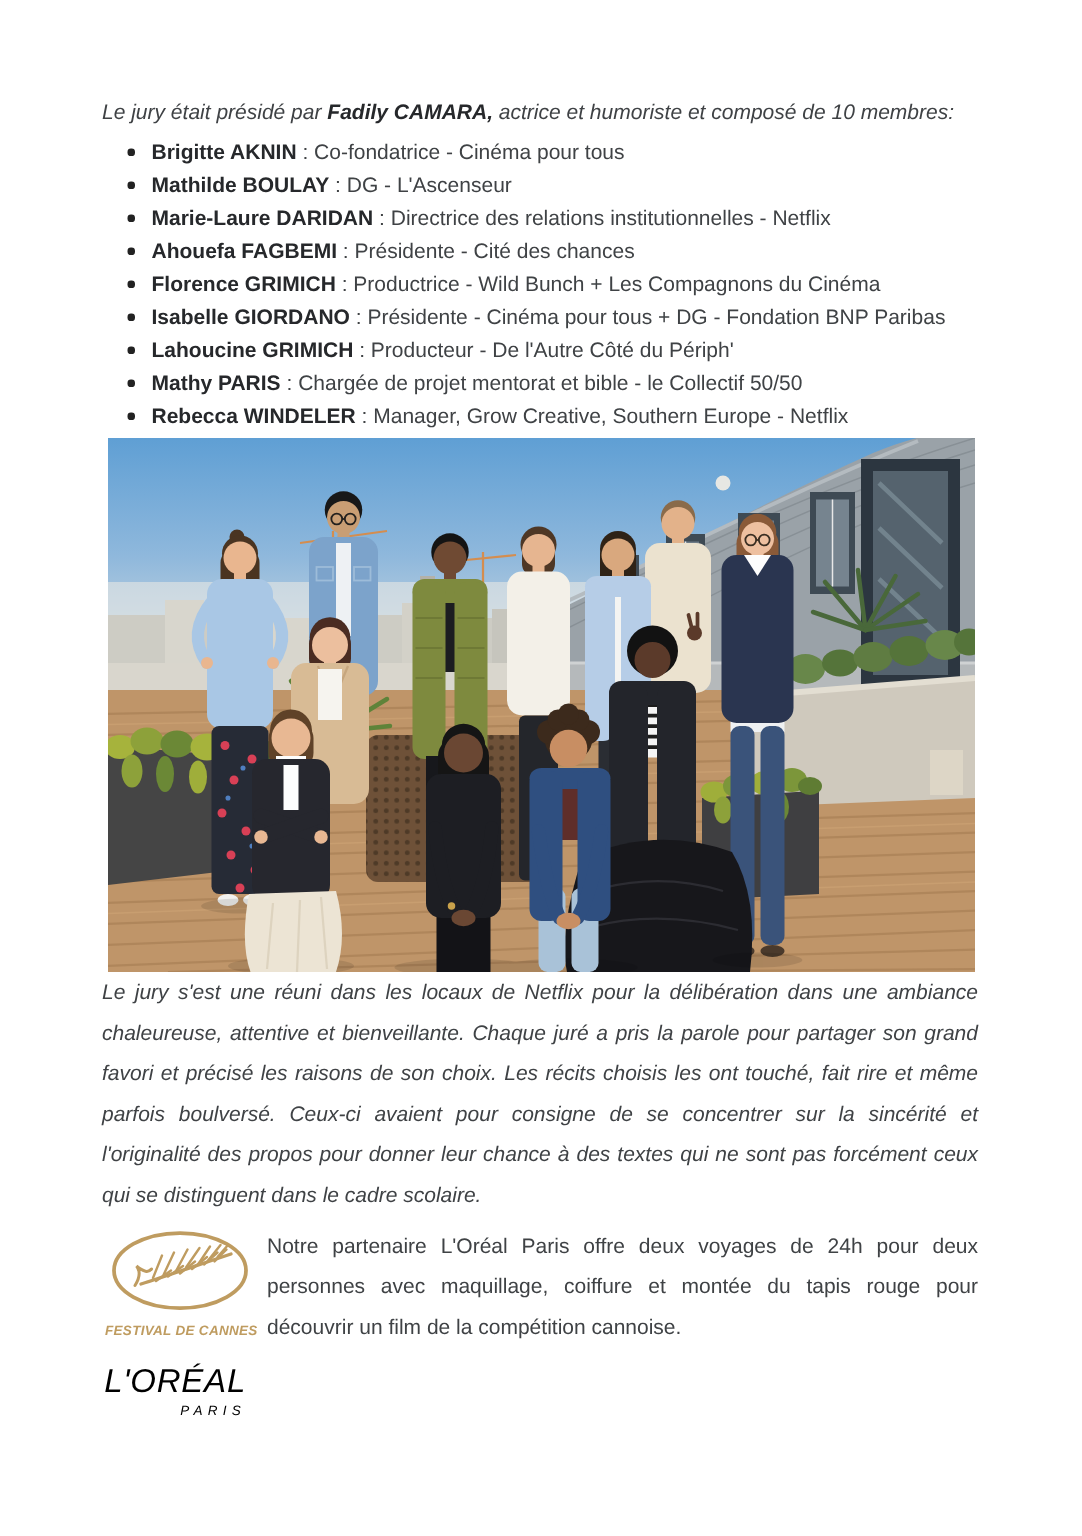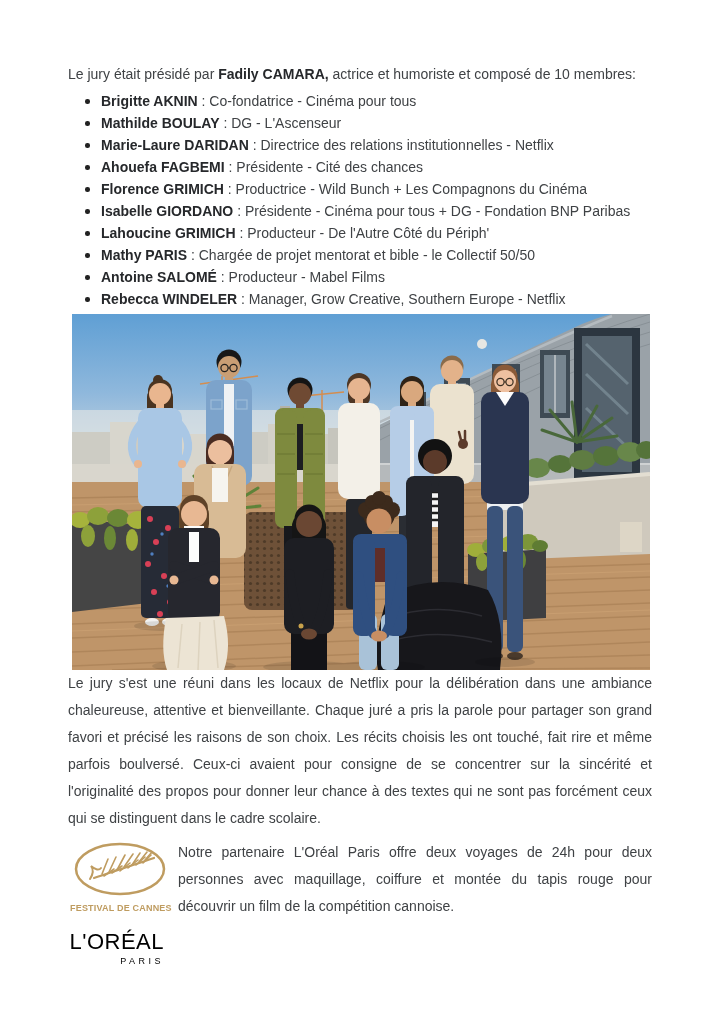--- a/index.html
+++ b/index.html
@@ -3,36 +3,36 @@
 <meta charset="utf-8">
 <style>
   html,body{margin:0;padding:0;background:#ffffff;}
   .page{
     width:721px;height:1024px;box-sizing:border-box;position:relative;
     background:#ffffff;overflow:hidden;
     padding:61px 69px 0 68px;
     font-family:"Liberation Sans",sans-serif;
     color:#3f4245;
   }
-  p.para{margin:0;font-size:14px;line-height:27px;text-align:justify;}
+  p.para{margin:0;font-size:14px;line-height:27px;text-align:justify;font-style:italic;}
   strong{font-weight:700;color:#26282b;}
   ul.jury-list{list-style:none;margin:2px 0 0 0;padding:0;}
   ul.jury-list li{
     position:relative;padding-left:33px;font-size:14px;line-height:22px;
     text-align:left;white-space:nowrap;
   }
   ul.jury-list li::before{
     content:"";position:absolute;left:17px;top:9px;width:4.5px;height:4.5px;
     border-radius:50%;background:#222;
   }
   figure.photo{margin:4px 0 0 4px;width:578px;height:356px;padding:0;}
   figure.photo svg{display:block;}
   .para2{margin-top:8px;line-height:26px;}
   .cannes-row{display:flex;margin-top:7px;}
-  .logo-col{width:110px;flex:none;padding-top:3px;}
+  .logo-col{width:110px;flex:none;padding-top:3px;font-style:italic;}
   .cannes-logo{width:100px;text-align:center;margin-left:2px;}
   .cannes-label{
     font-size:9px;font-weight:700;letter-spacing:.2px;color:#bf9c60;
     margin-top:3px;white-space:nowrap;
   }
   .loreal-logo{margin-top:16px;width:96px;text-align:right;color:#000000;}
   .loreal-main{font-size:22px;font-weight:400;letter-spacing:.5px;white-space:nowrap;}
   .loreal-sub{font-size:9px;letter-spacing:3.5px;margin-top:1px;padding-left:3px;}
   .cannes-text{flex:1;}
   .cannes-text p{margin:0;font-size:14px;line-height:27px;text-align:justify;}
@@ -46,21 +46,20 @@
 
   <ul class="jury-list">
       <li><strong>Brigitte AKNIN</strong> : Co-fondatrice - Cinéma pour tous</li>
       <li><strong>Mathilde BOULAY</strong> : DG - L'Ascenseur</li>
       <li><strong>Marie-Laure DARIDAN</strong> : Directrice des relations institutionnelles - Netflix</li>
       <li><strong>Ahouefa FAGBEMI</strong> : Présidente - Cité des chances</li>
       <li><strong>Florence GRIMICH</strong> : Productrice - Wild Bunch + Les Compagnons du Cinéma</li>
       <li><strong>Isabelle GIORDANO</strong> : Présidente - Cinéma pour tous + DG - Fondation BNP Paribas</li>
       <li><strong>Lahoucine GRIMICH</strong> : Producteur - De l'Autre Côté du Périph'</li>
       <li><strong>Mathy PARIS</strong> : Chargée de projet mentorat et bible - le Collectif 50/50</li>
-      <li><strong>Antoine SALOMÉ</strong> : Producteur - Mabel Films</li>
       <li><strong>Rebecca WINDELER</strong> : Manager, Grow Creative, Southern Europe - Netflix</li>
     </ul>
 
   <figure class="photo" aria-label="Photo de groupe du jury sur une terrasse en bois à Paris, toits parisiens et ciel bleu en arrière-plan">
     <svg width="578" height="356" viewBox="0 0 578 356" xmlns="http://www.w3.org/2000/svg">
       <defs>
         <linearGradient id="sky" x1="0" y1="0" x2="0" y2="1">
           <stop offset="0" stop-color="#5f9fd4"></stop>
           <stop offset="0.45" stop-color="#8fb8dc"></stop>
           <stop offset="0.78" stop-color="#c3d4e0"></stop>

